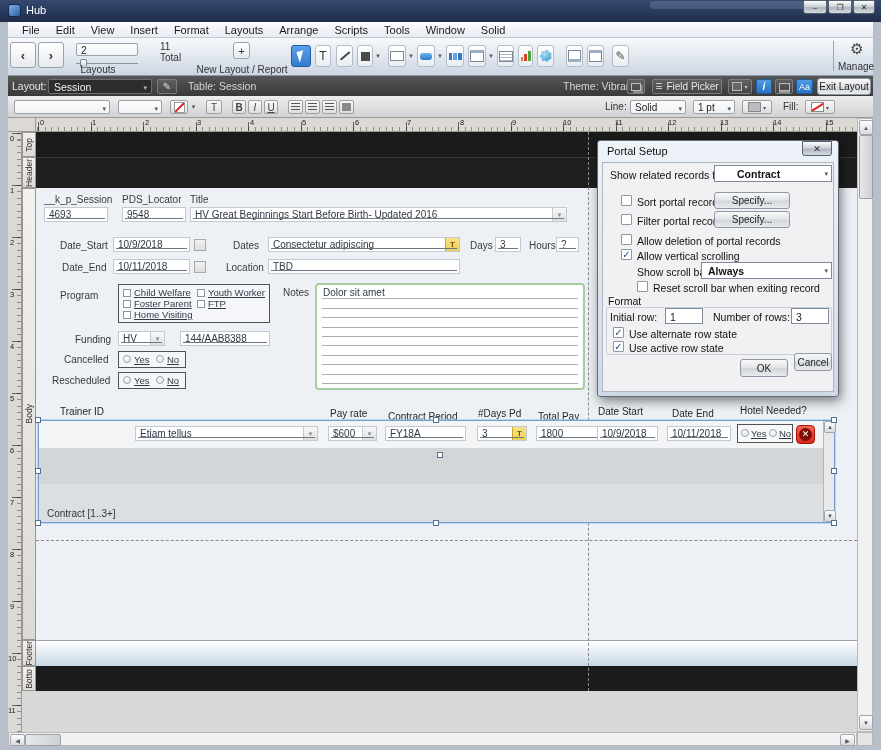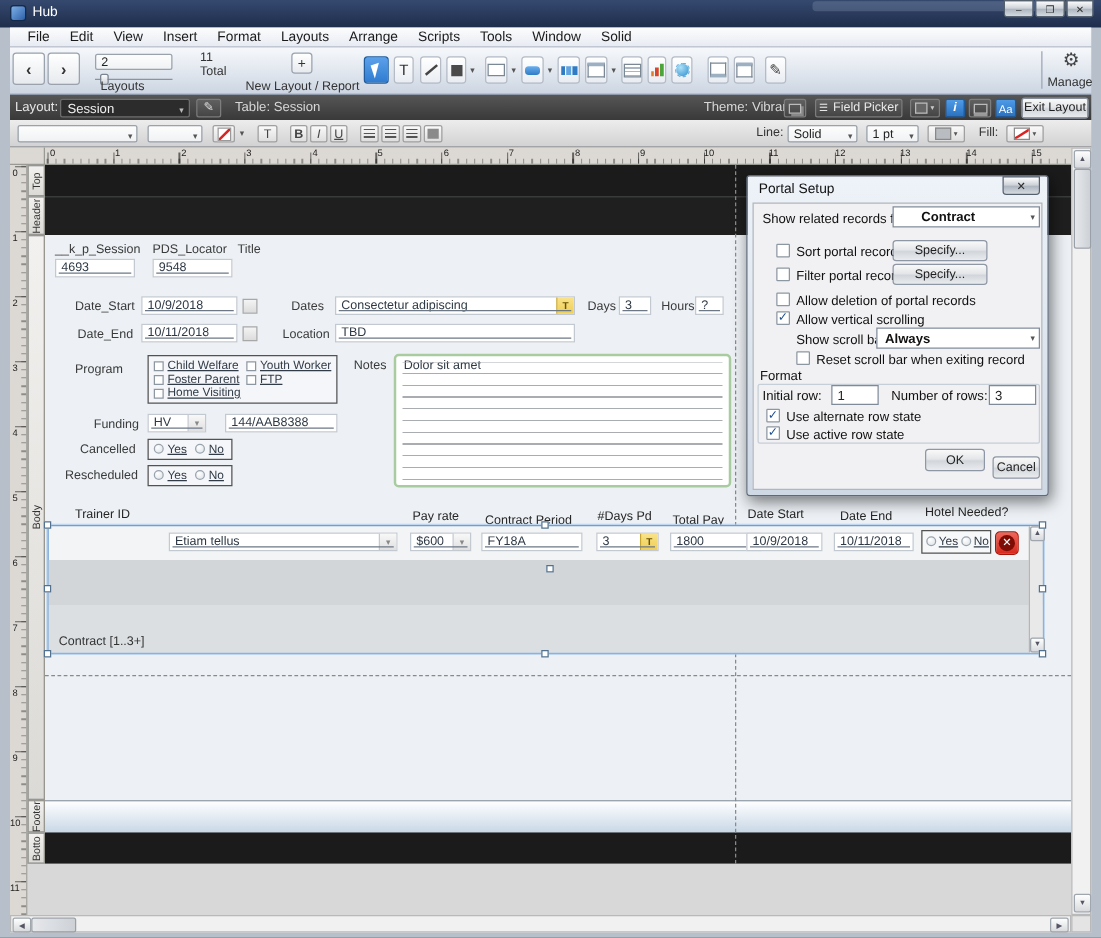--- a/index.html
+++ b/index.html
@@ -291,20 +291,24 @@
 
   <span class="abs flabel" style="left:44px;top:194px;">__k_p_Session</span>
   <span class="abs flabel" style="left:122px;top:194px;">PDS_Locator</span>
   <span class="abs flabel" style="left:190px;top:194px;">Title</span>
   <div class="abs fld" style="left:44px;top:207px;width:64px;height:15px;">
       <span class="fval">4693</span>
     </div>
   <div class="abs fld" style="left:122px;top:207px;width:64px;height:15px;">
       <span class="fval">9548</span>
     </div>
+  <div class="abs fld" style="left:190px;top:207px;width:377px;height:15px;">
+    <span class="fval">HV Great Beginnings Start Before Birth- Updated 2016</span>
+    <span class="ddbox">▾</span>
+  </div>
 
   <span class="abs flabel" style="left:60px;top:240px;">Date_Start</span>
   <div class="abs fld" style="left:113px;top:237px;width:77px;height:15px;">
       <span class="fval">10/9/2018</span>
     </div>
   <div class="abs cal" style="left:194px;top:239px;width:12px;height:12px;"></div>
   <span class="abs flabel" style="left:233px;top:240px;">Dates</span>
   <div class="abs fld" style="left:268px;top:237px;width:192px;height:15px;">
     <span class="fval">Consectetur adipiscing</span>
     <span class="tbox">T</span>
@@ -491,16 +495,16 @@
     <div class="abs" style="left:193px;top:167px;width:38px;height:16px;background:#fff;border:1px solid #7f8b99;">
       <span class="abs" style="left:4px;top:2px;font-size:10.5px;">3</span>
     </div>
 
     <div class="abs dlg-cb" style="left:15px;top:186px;width:11px;height:11px;">✓</div>
     <span class="abs dtext" style="left:31px;top:187px;">Use alternate row state</span>
     <div class="abs dlg-cb" style="left:15px;top:200px;width:11px;height:11px;">✓</div>
     <span class="abs dtext" style="left:31px;top:201px;">Use active row state</span>
 
     <div class="abs btn7" style="left:142px;top:218px;width:48px;height:18px;">OK</div>
-    <div class="abs btn7" style="left:196px;top:224px;width:38px;height:18px;">Cancel</div>
+    <div class="abs btn7" style="left:196px;top:212px;width:38px;height:18px;">Cancel</div>
   </div>
 
 </div>
 
 </body></html>

